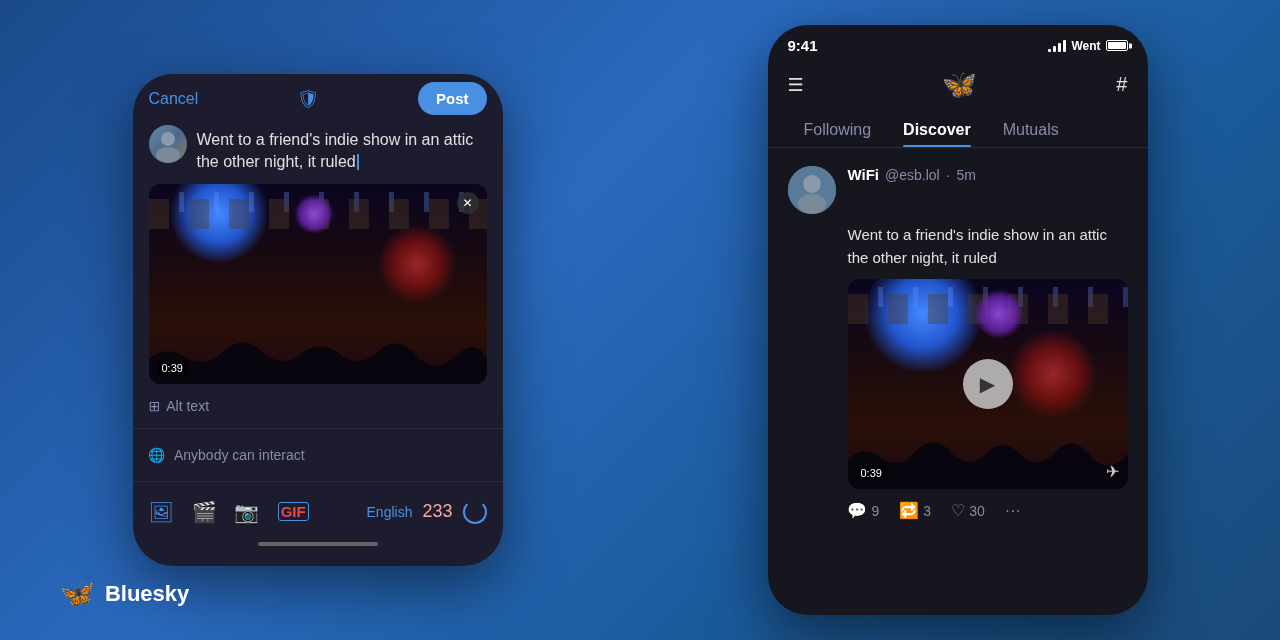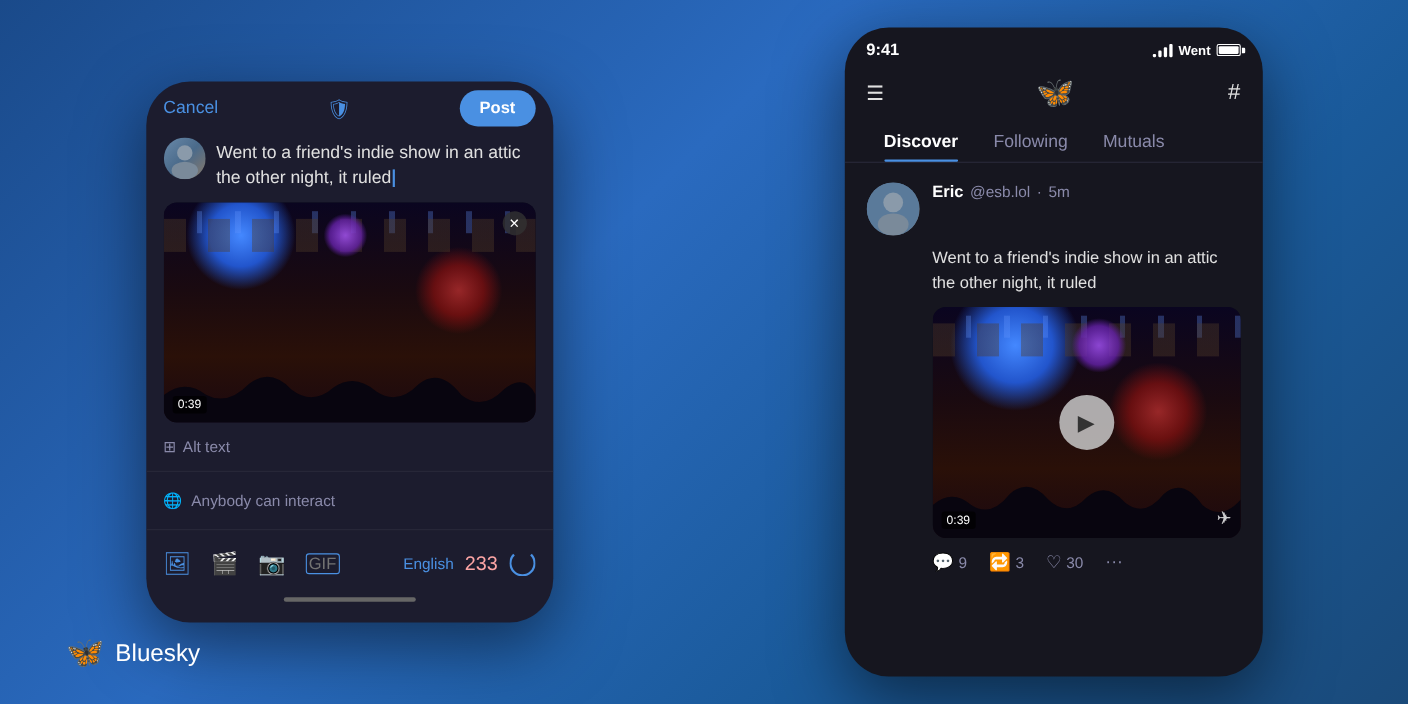--- a/index.html
+++ b/index.html
@@ -22,21 +22,21 @@
       bottom: 30px;
       left: 60px;
       display: flex;
       align-items: center;
       gap: 10px;
       color: white;
     }
 
     .brand-footer .brand-name {
       font-size: 22px;
-      font-weight: 400;
+      font-weight: 700;
       color: white;
     }
 
     
     .phone {
       background: #1a1a2e;
       border-radius: 40px;
       overflow: hidden;
       position: relative;
       box-shadow: 0 20px 60px rgba(0,0,0,0.5);
@@ -572,21 +572,21 @@
 
   <div class="compose-toolbar">
     <div class="toolbar-left">
 
       <span style="color:#4a90e2;font-size:20px;">🖼</span>
 
       <span style="color:#4a90e2;font-size:20px;">🎬</span>
 
       <span style="color:#4a90e2;font-size:20px;">📷</span>
 
-      <span style="color:#737373;font-size:15px;font-weight:400;border:1.5px solid #4a90e2;border-radius:3px;padding:0 2px;">GIF</span>
+      <span style="color:#ef4444;font-size:15px;font-weight:700;border:1.5px solid #4a90e2;border-radius:3px;padding:0 2px;">GIF</span>
     </div>
     <div class="toolbar-right">
       <span class="lang-label">English</span>
       <span class="char-count">233</span>
       <div class="progress-circle"></div>
     </div>
   </div>
 
   <div class="home-bar"></div>
 </div>
@@ -612,37 +612,37 @@
     </div>
   </div>
 
   <div class="feed-header">
     <span class="hamburger-icon">☰</span>
     <span class="butterfly-logo">🦋</span>
     <span class="hashtag-icon">#</span>
   </div>
 
   <div class="tabs-row">
+    <div class="tab">Following</div>
     <div class="tab active">Discover</div>
-    <div class="tab">Following</div>
     <div class="tab">Mutuals</div>
   </div>
 
   <div class="post-card">
     <div class="post-header">
       <div class="avatar-large">
         <svg viewBox="0 0 48 48" width="48" height="48">
           <rect width="48" height="48" fill="#5a7a9a"></rect>
           <circle cx="24" cy="18" r="9" fill="#8a9aaa"></circle>
           <ellipse cx="24" cy="38" rx="14" ry="10" fill="#7a8a9a"></ellipse>
         </svg>
       </div>
       <div class="post-meta">
         <div class="post-author">
-          <span class="author-name">Eric</span>
+          <span class="author-name">WiFi</span>
           <span class="author-handle">@esb.lol</span>
           <span class="post-time">·</span>
           <span class="post-time">5m</span>
         </div>
       </div>
     </div>
 
     <div class="post-content">Went to a friend's indie show in an attic the other night, it ruled</div>
 
     <div class="feed-video">

